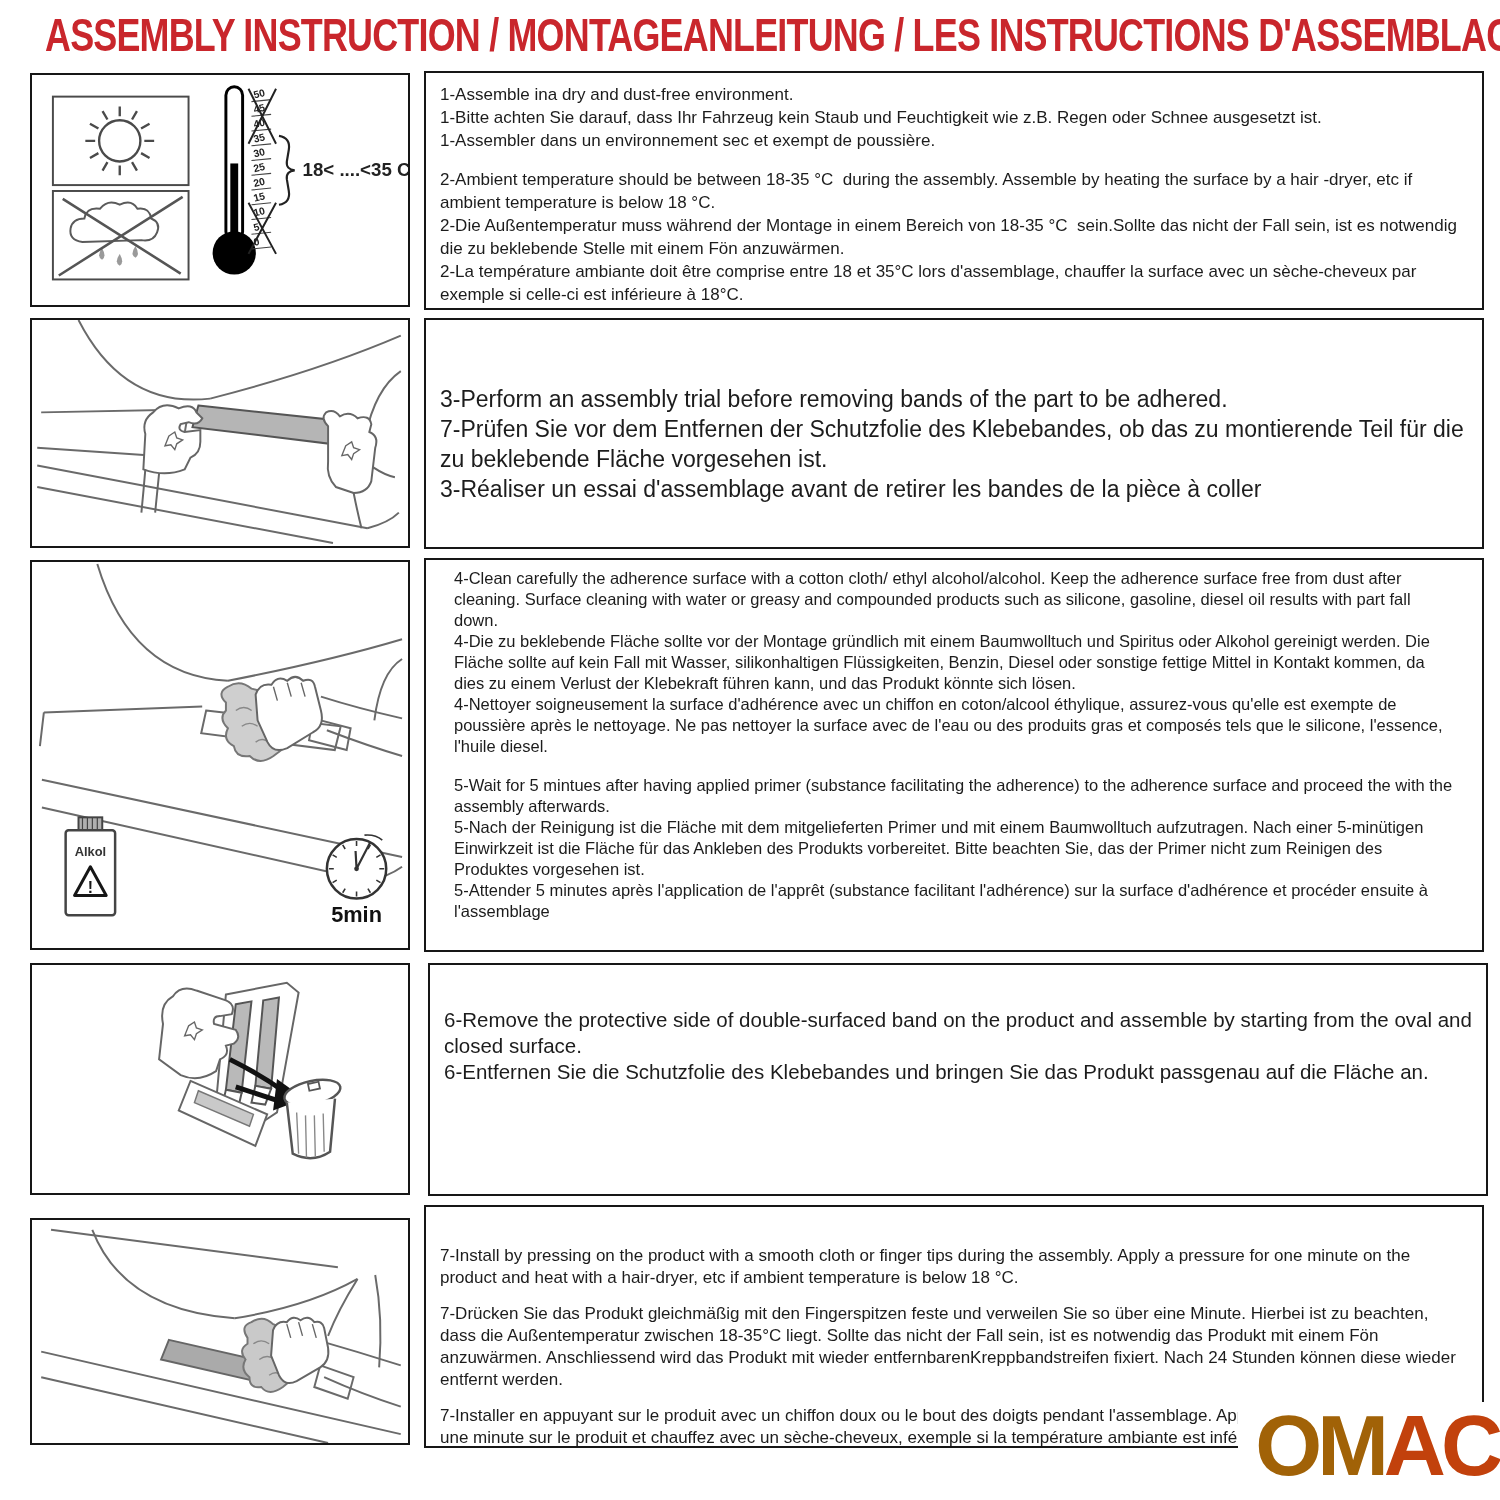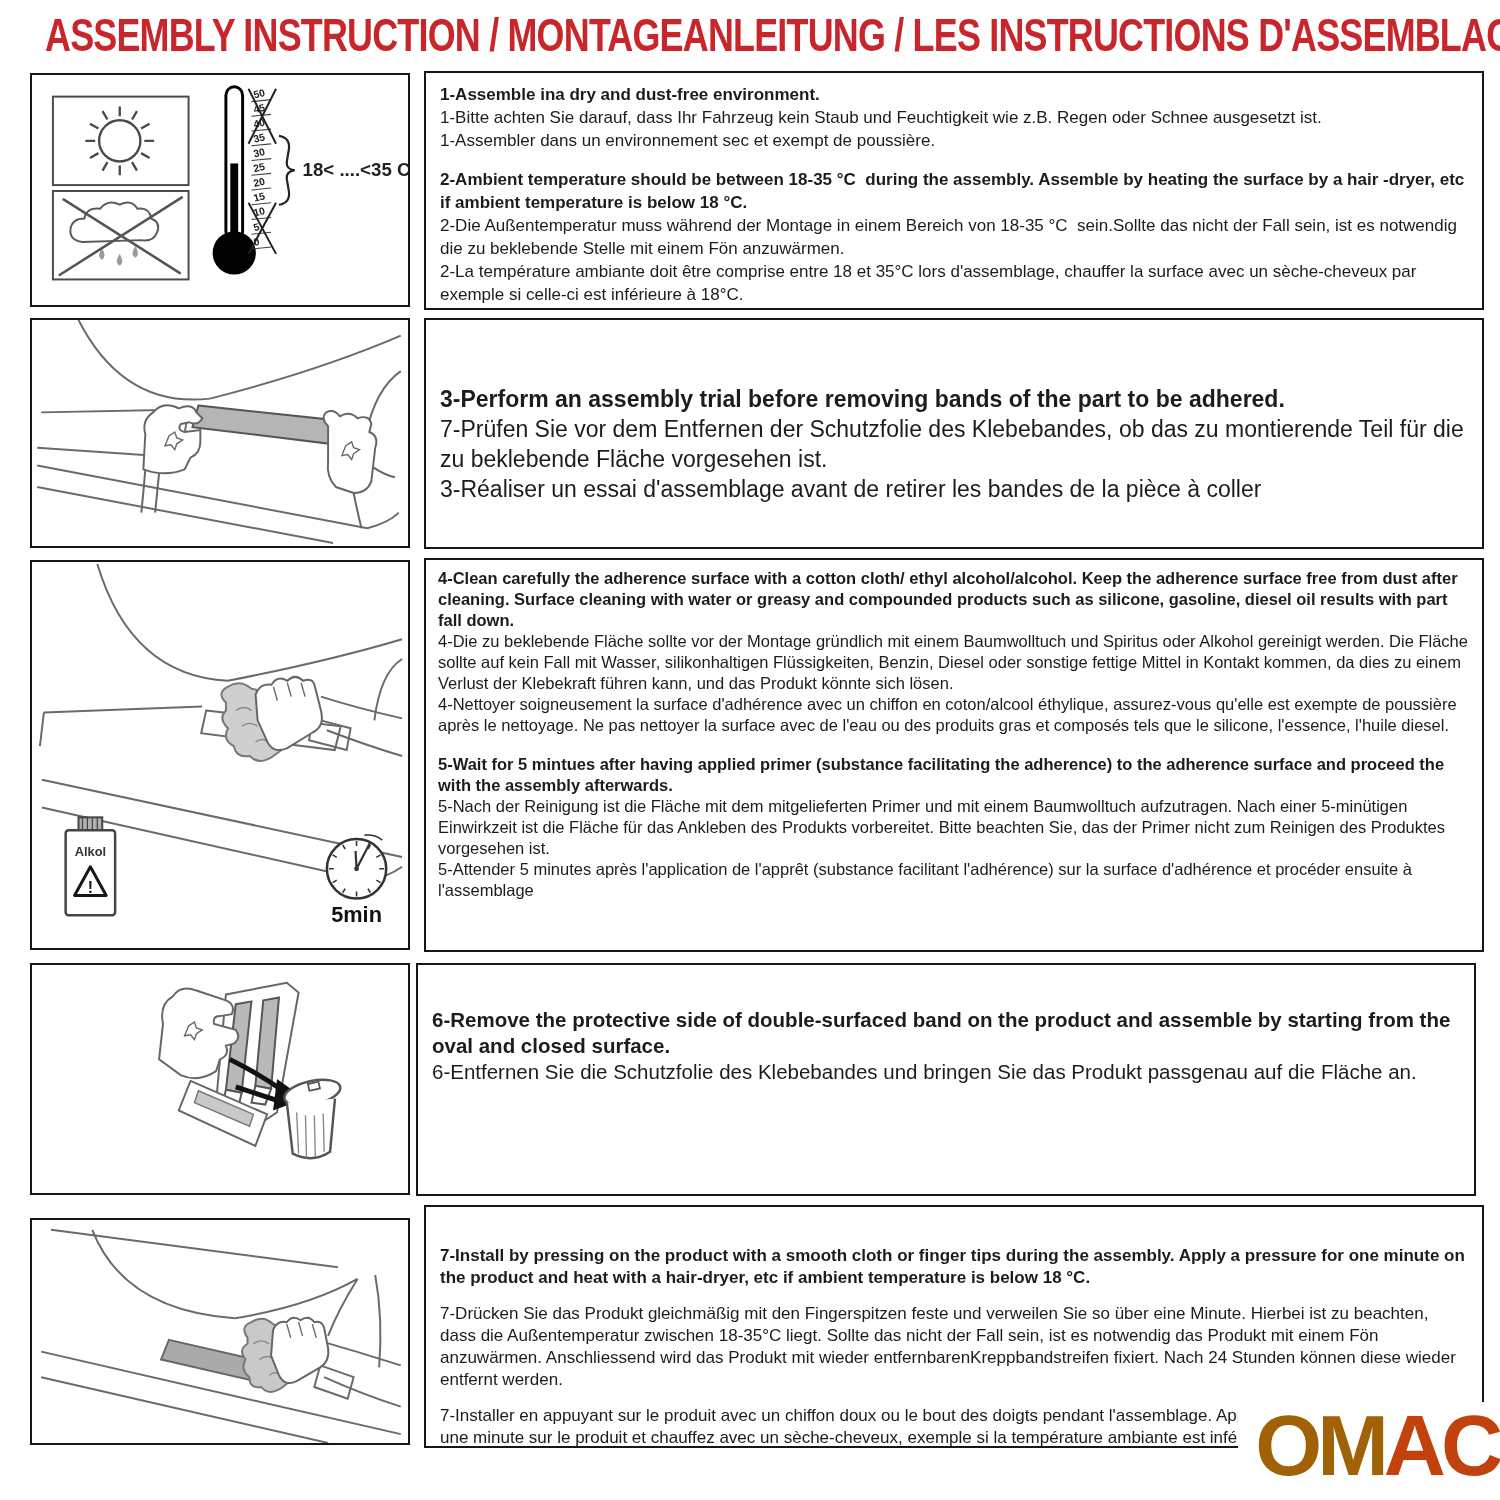--- a/index.html
+++ b/index.html
@@ -6,37 +6,37 @@
   .page{position:relative;width:1500px;height:1500px;background:#fff;overflow:hidden;
         font-family:"Liberation Sans",sans-serif;color:#1c1c1c;}
   .title{position:absolute;left:45px;top:8px;font-size:46px;font-weight:bold;
          color:#c9262c;white-space:nowrap;letter-spacing:-1px;
          transform:scaleX(0.78);transform-origin:left top;}
   .box{position:absolute;border:2px solid #161616;box-sizing:border-box;background:#fff;}
   .ibox{display:flex;align-items:stretch;justify-content:center;}
   .ibox svg{width:100%;height:100%;}
   .tbox{overflow:hidden;}
   .para{margin:0;white-space:pre-wrap;}
-  .bold{font-weight:bold;}
+  .bold{font-weight:normal;}
   .spacer{height:16px;}
   .r1 .para{font-size:17px;line-height:23px;}
   .r2 .para{font-size:23px;line-height:30px;}
   .r3 .para{font-size:16.5px;line-height:21px;}
   .r3 .spacer{height:18px;}
   .r4 .para{font-size:20.5px;line-height:26px;}
   .r5 .para{font-size:17px;line-height:22px;margin-top:14px;}
   
   .L1{left:30px;top:73px;width:380px;height:234px;}
   .R1{left:424px;top:71px;width:1060px;height:239px;padding:10px 14px;}
   .L2{left:30px;top:318px;width:380px;height:230px;}
   .R2{left:424px;top:318px;width:1060px;height:231px;padding:64px 14px 0;}
   .L3{left:30px;top:560px;width:380px;height:390px;}
-  .R3{left:424px;top:558px;width:1060px;height:394px;padding:8px 12px;}
+  .R3{left:424px;top:558px;width:1060px;height:394px;padding:8px 28px;}
   .L4{left:30px;top:963px;width:380px;height:232px;}
-  .R4{left:416px;top:963px;width:1060px;height:233px;padding:42px 14px 0;}
+  .R4{left:428px;top:963px;width:1060px;height:233px;padding:42px 14px 0;}
   .L5{left:30px;top:1218px;width:380px;height:227px;}
   .R5{left:424px;top:1205px;width:1060px;height:243px;padding:24px 14px 0;}
   .logo{position:absolute;left:1238px;top:1402px;width:262px;height:86px;background:#fff;
         display:flex;align-items:center;justify-content:flex-end;z-index:3;padding-right:2px;box-sizing:border-box;}
   .logo span{font-size:86px;font-weight:bold;letter-spacing:-5px;line-height:1;}
   .logo .lb{color:#a16207;}
   .logo .lr{color:#c2410c;}
   svg text{font-family:"Liberation Sans",sans-serif;}
 </style>
 </head>

